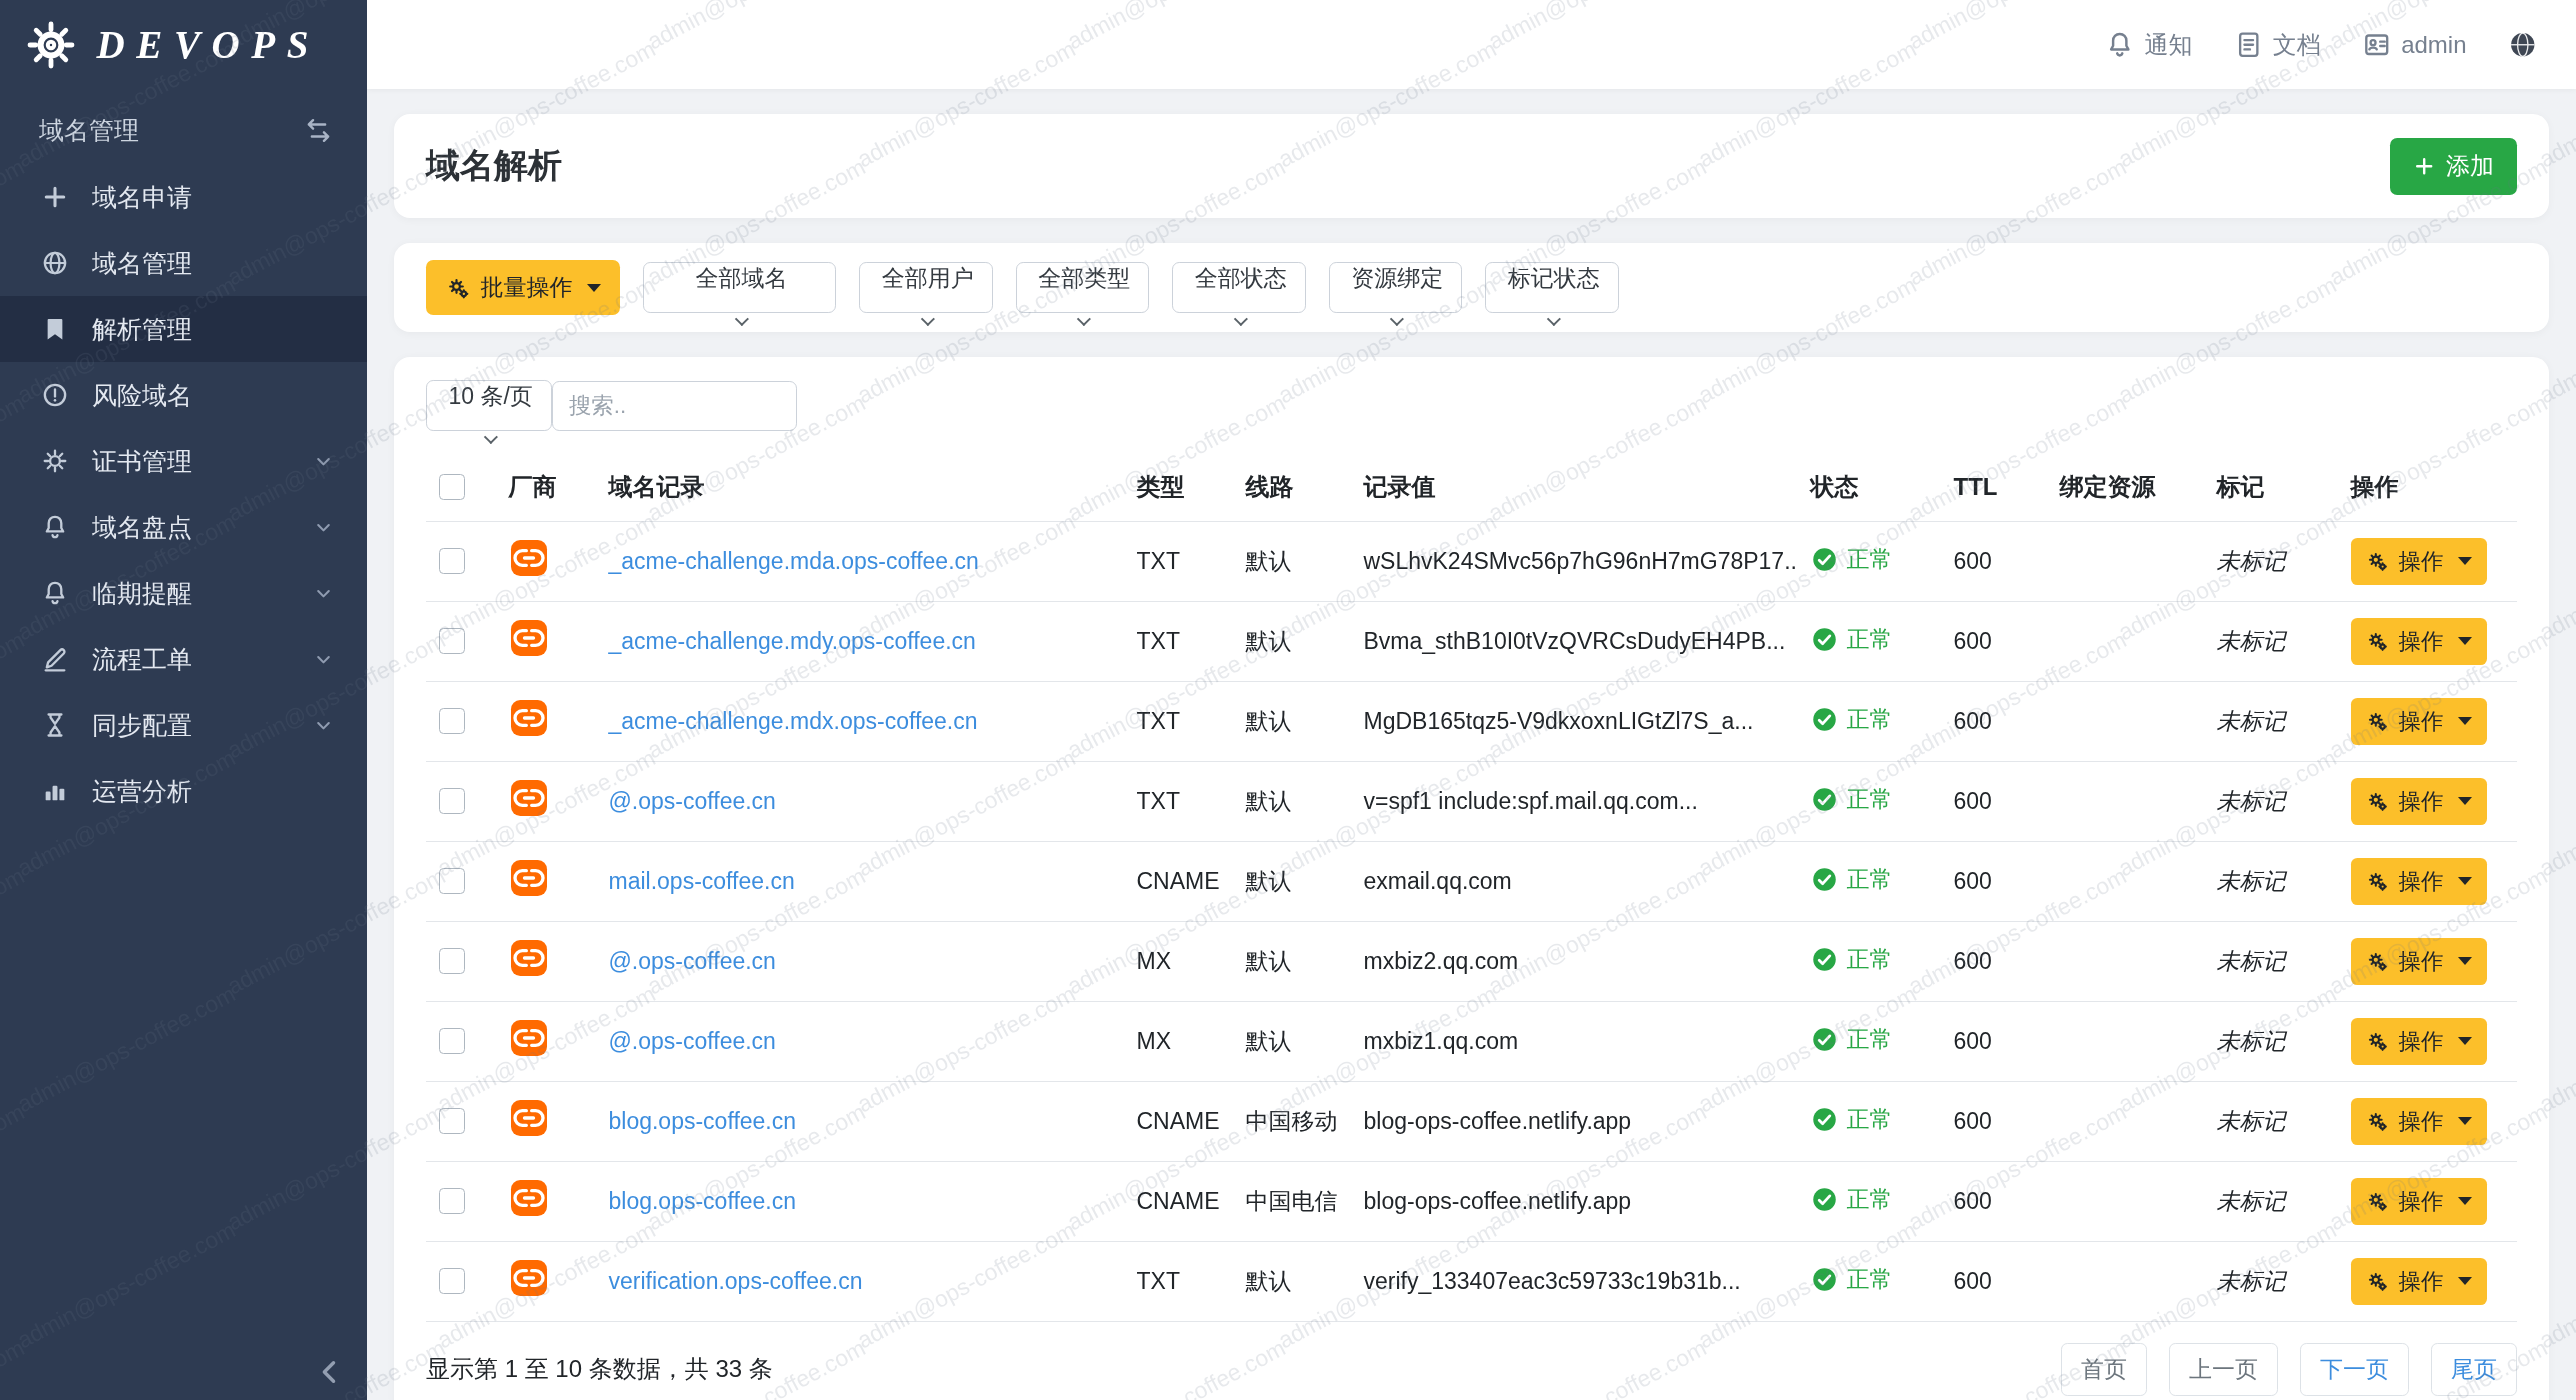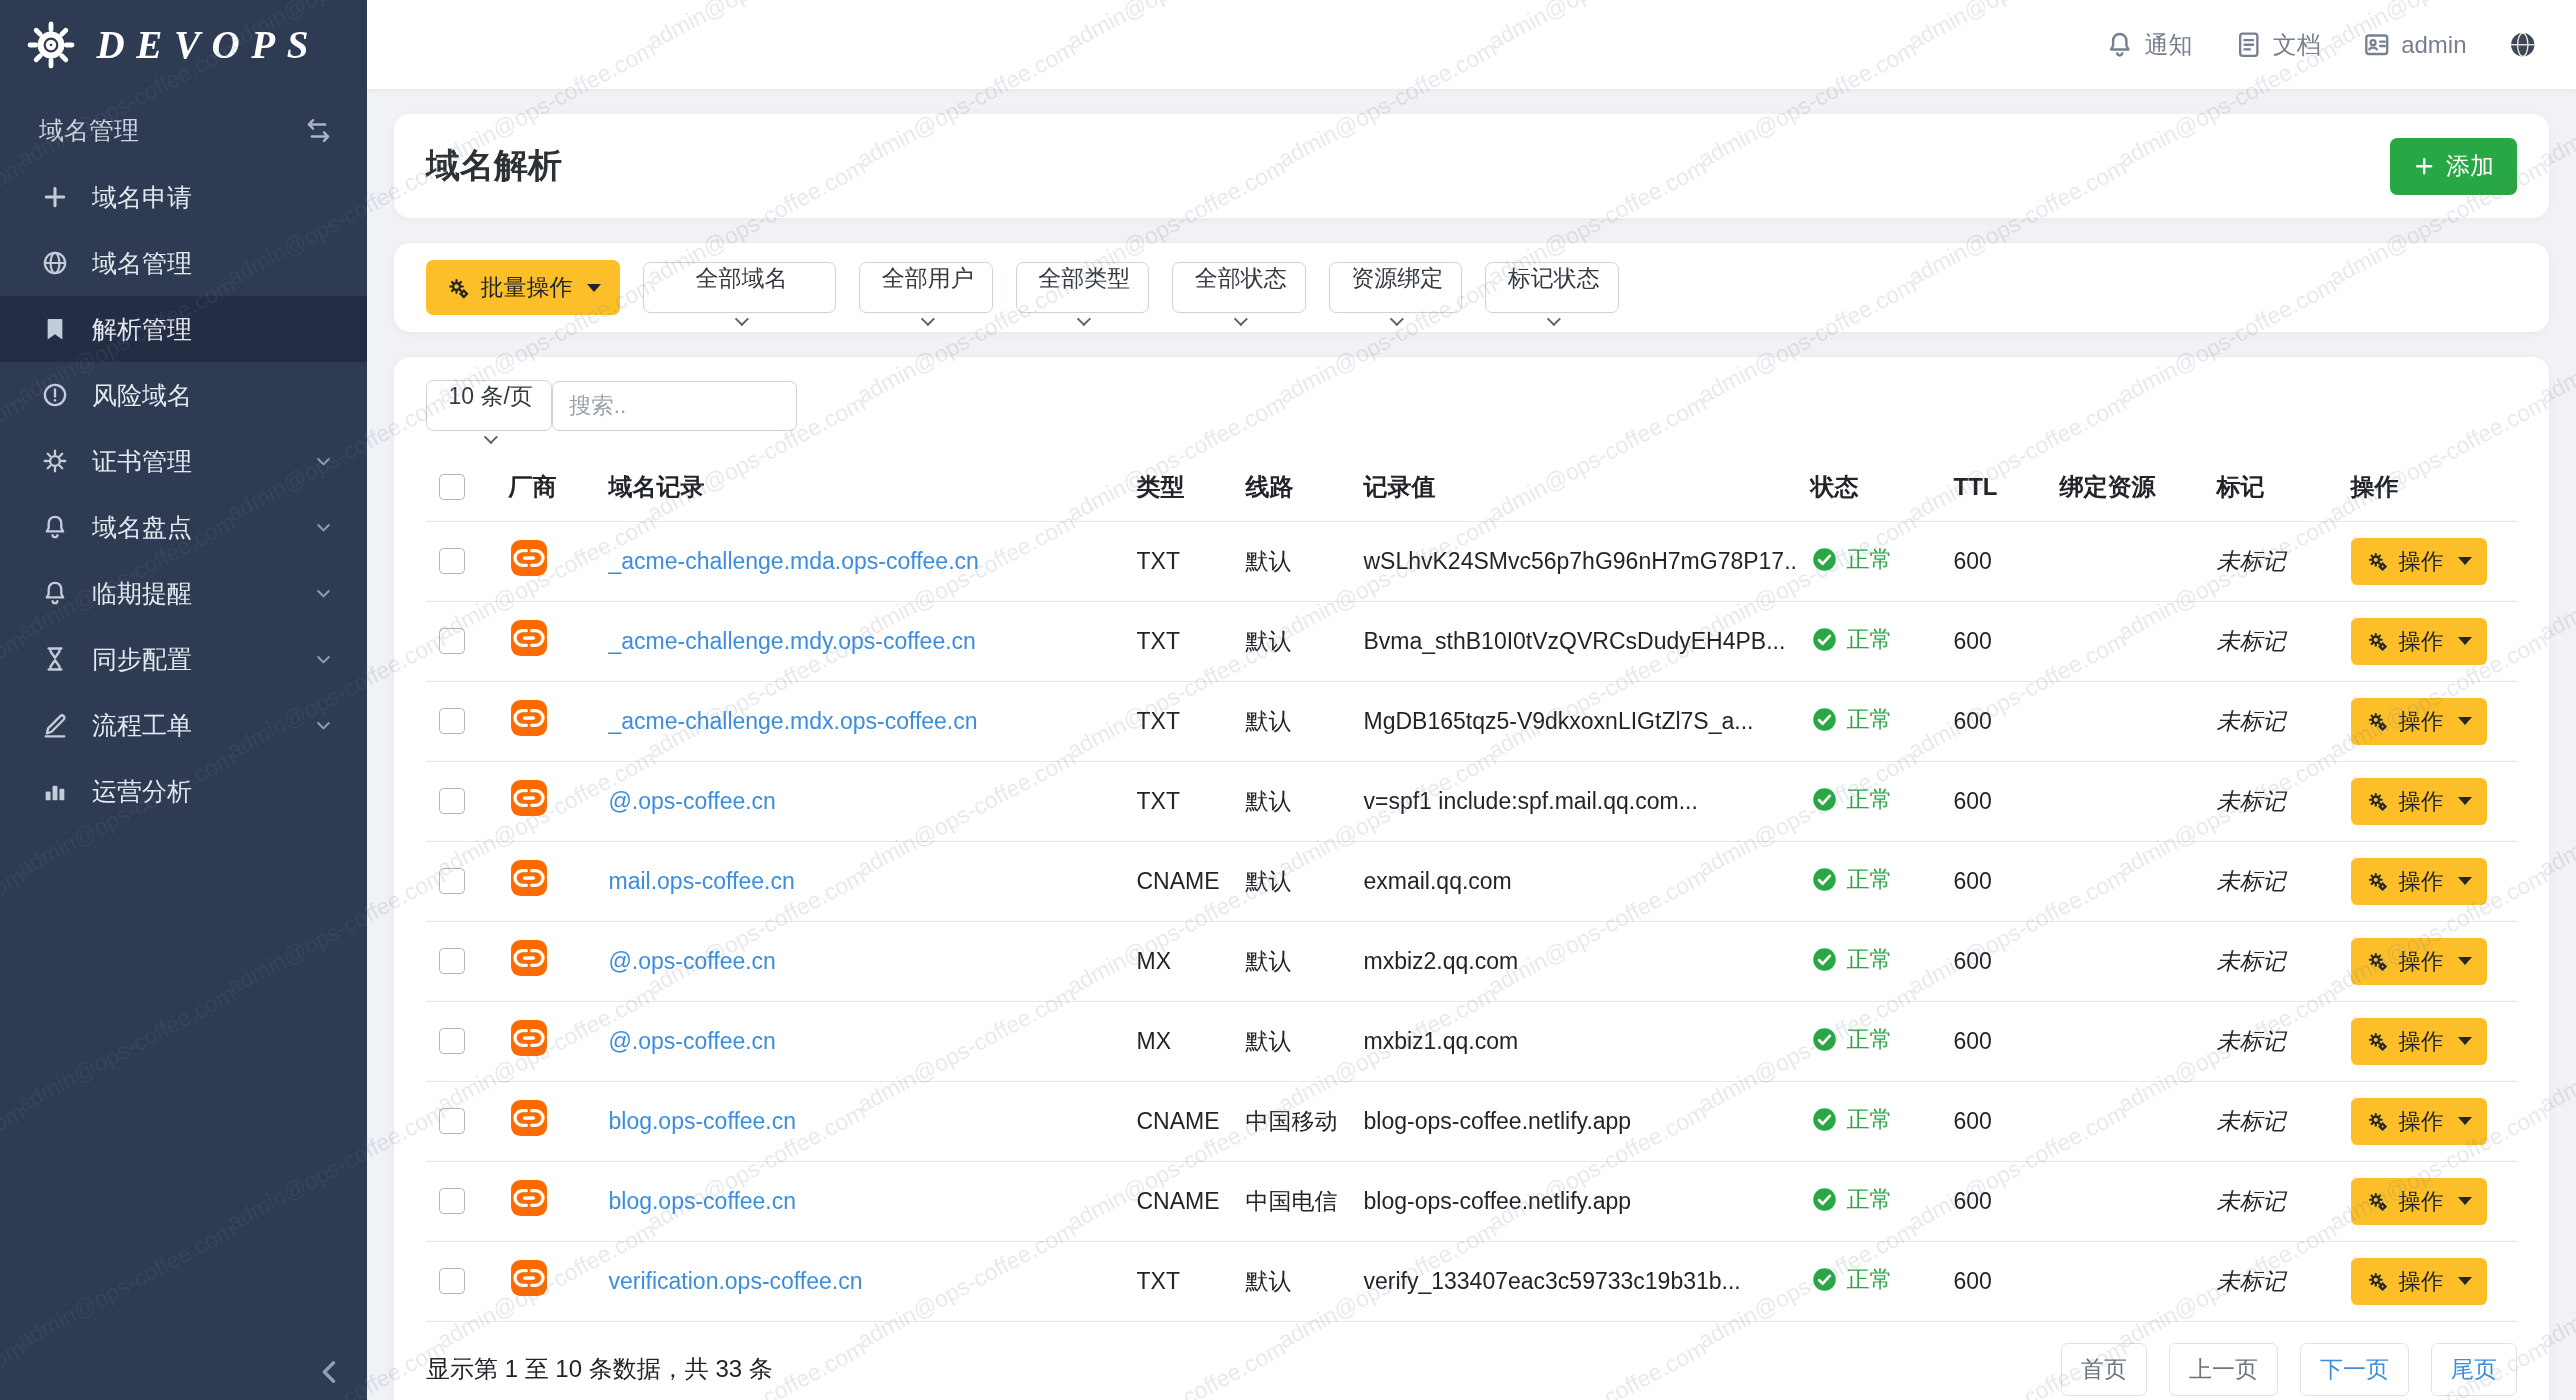--- a/index.html
+++ b/index.html
@@ -196,38 +196,38 @@
           <span class="mi-label">临期提醒</span>
           <span class="icon chev">
             <svg viewBox="0 0 24 24" fill="none" stroke="currentColor" stroke-linecap="round" stroke-linejoin="round" stroke-width="2.2">
               <path d="M6.5 9.5l5.5 5.5 5.5-5.5"></path>
             </svg>
           </span>
         </div>
         <div class="menu-item">
           <span class="icon mi-icon">
             <svg viewBox="0 0 24 24" fill="none" stroke="currentColor" stroke-linecap="round" stroke-linejoin="round" stroke-width="2">
-              <path d="M6.5 3h11M6.5 21h11M8.2 3v2.6L12 11l3.8-5.4V3M8.2 21v-2.6L12 13l3.8 5.4V21"></path>
-            </svg>
-          </span>
-          <span class="mi-label">同步配置</span>
+              <path d="M5 19.2l1.1-4.3L16.6 4.4a2 2 0 0 1 2.9 2.9L9 17.8l-4 1.4z"></path>
+              <path d="M4 21.7h16"></path>
+            </svg>
+          </span>
+          <span class="mi-label">流程工单</span>
           <span class="icon chev">
             <svg viewBox="0 0 24 24" fill="none" stroke="currentColor" stroke-linecap="round" stroke-linejoin="round" stroke-width="2.2">
               <path d="M6.5 9.5l5.5 5.5 5.5-5.5"></path>
             </svg>
           </span>
         </div>
         <div class="menu-item">
           <span class="icon mi-icon">
             <svg viewBox="0 0 24 24" fill="none" stroke="currentColor" stroke-linecap="round" stroke-linejoin="round" stroke-width="2">
-              <path d="M5 19.2l1.1-4.3L16.6 4.4a2 2 0 0 1 2.9 2.9L9 17.8l-4 1.4z"></path>
-              <path d="M4 21.7h16"></path>
-            </svg>
-          </span>
-          <span class="mi-label">流程工单</span>
+              <path d="M6.5 3h11M6.5 21h11M8.2 3v2.6L12 11l3.8-5.4V3M8.2 21v-2.6L12 13l3.8 5.4V21"></path>
+            </svg>
+          </span>
+          <span class="mi-label">同步配置</span>
           <span class="icon chev">
             <svg viewBox="0 0 24 24" fill="none" stroke="currentColor" stroke-linecap="round" stroke-linejoin="round" stroke-width="2.2">
               <path d="M6.5 9.5l5.5 5.5 5.5-5.5"></path>
             </svg>
           </span>
         </div>
         <div class="menu-item">
           <span class="icon mi-icon">
             <svg viewBox="0 0 24 24" fill="currentColor">
               <rect x="4" y="12.5" width="4.2" height="7.5" rx="1"></rect>

